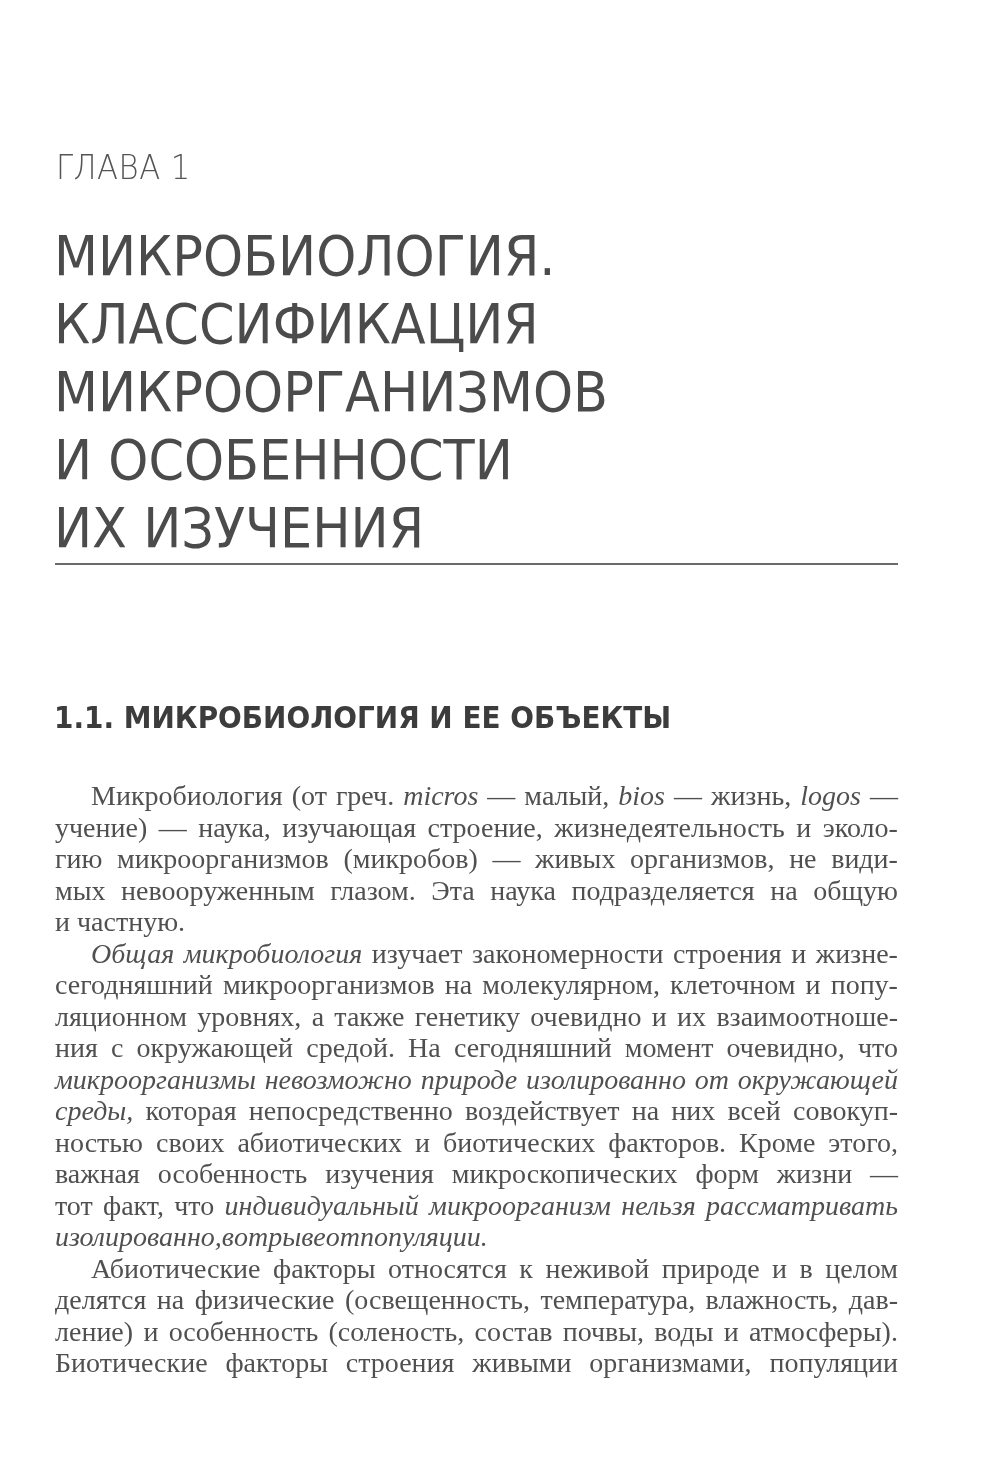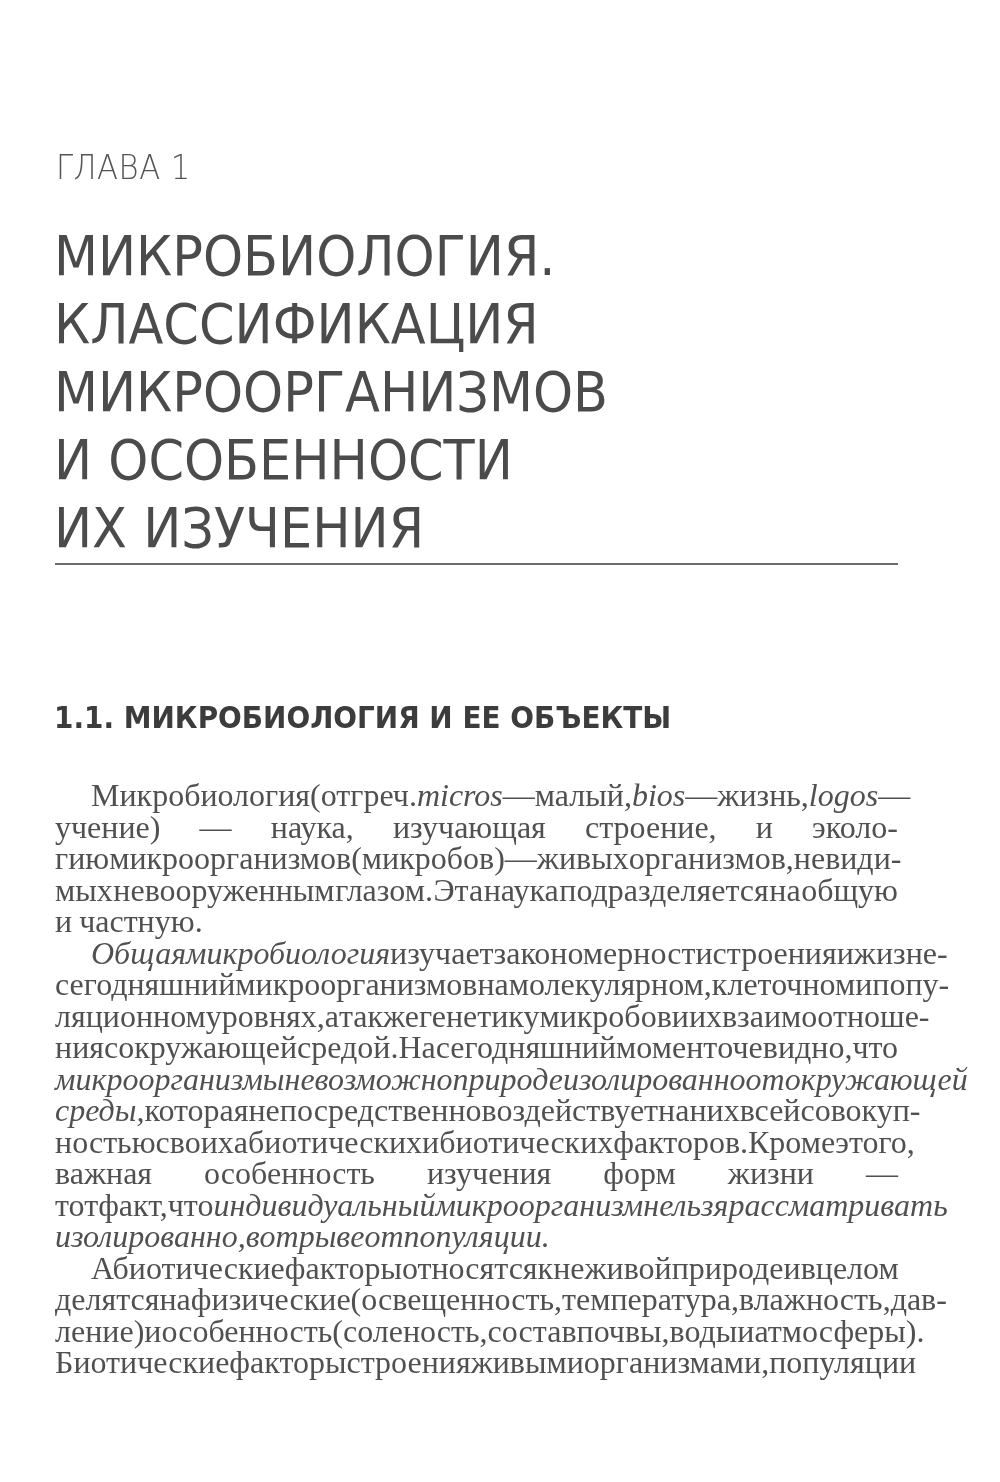--- a/index.html
+++ b/index.html
@@ -22,21 +22,21 @@
     position: absolute; left: 55px; top: 563px; width: 843px; height: 2px; background: #6a6a6a;
   }
   .section-heading {
     position: absolute; left: 54px; top: 700px;
     font-family: "DejaVu Sans", sans-serif; font-weight: bold;
     font-size: 30px; color: #3c3c3c; white-space: nowrap;
     transform: scaleX(0.93); transform-origin: left top;
   }
   .body-text {
     position: absolute; left: 55px; top: 780px; width: 843px;
-    font-family: "Liberation Serif", serif; font-size: 32px; line-height: 31.5px;
+    font-family: "Liberation Serif", serif; font-size: 28px; line-height: 31.5px;
     color: #505050;
   }
   .line { white-space: nowrap; display: flex; justify-content: space-between; }
   .line.last { justify-content: flex-start; }
   .line.indent { padding-left: 36px; }
   .line span.w { display: inline-block; }
   .line.last span.w { margin-right: 7px; }
   .para { margin: 0; }
   em { }
 </style>
@@ -72,20 +72,21 @@
           <span class="w">жизнь,</span>
           <em class="w">logos</em>
           <span class="w">—</span>
         </div>
         <div class="line">
           <span class="w">учение)</span>
           <span class="w">—</span>
           <span class="w">наука,</span>
           <span class="w">изучающая</span>
           <span class="w">строение,</span>
+          <span class="w">жизнедеятельность</span>
           <span class="w">и</span>
           <span class="w">эколо-</span>
         </div>
         <div class="line">
           <span class="w">гию</span>
           <span class="w">микроорганизмов</span>
           <span class="w">(микробов)</span>
           <span class="w">—</span>
           <span class="w">живых</span>
           <span class="w">организмов,</span>
@@ -125,21 +126,21 @@
           <span class="w">клеточном</span>
           <span class="w">и</span>
           <span class="w">попу-</span>
         </div>
         <div class="line">
           <span class="w">ляционном</span>
           <span class="w">уровнях,</span>
           <span class="w">а</span>
           <span class="w">также</span>
           <span class="w">генетику</span>
-          <span class="w">микробов</span>
+          <span class="w">очевидно</span>
           <span class="w">и</span>
           <span class="w">их</span>
           <span class="w">взаимоотноше-</span>
         </div>
         <div class="line">
           <span class="w">ния</span>
           <span class="w">с</span>
           <span class="w">окружающей</span>
           <span class="w">средой.</span>
           <span class="w">На</span>
@@ -173,20 +174,21 @@
           <span class="w">и</span>
           <span class="w">биотических</span>
           <span class="w">факторов.</span>
           <span class="w">Кроме</span>
           <span class="w">этого,</span>
         </div>
         <div class="line">
           <span class="w">важная</span>
           <span class="w">особенность</span>
           <span class="w">изучения</span>
+          <span class="w">микроскопических</span>
           <span class="w">форм</span>
           <span class="w">жизни</span>
           <span class="w">—</span>
         </div>
         <div class="line">
           <span class="w">тот</span>
           <span class="w">факт,</span>
           <span class="w">что</span>
           <em class="w">индивидуальный</em>
           <em class="w">микроорганизм</em>

